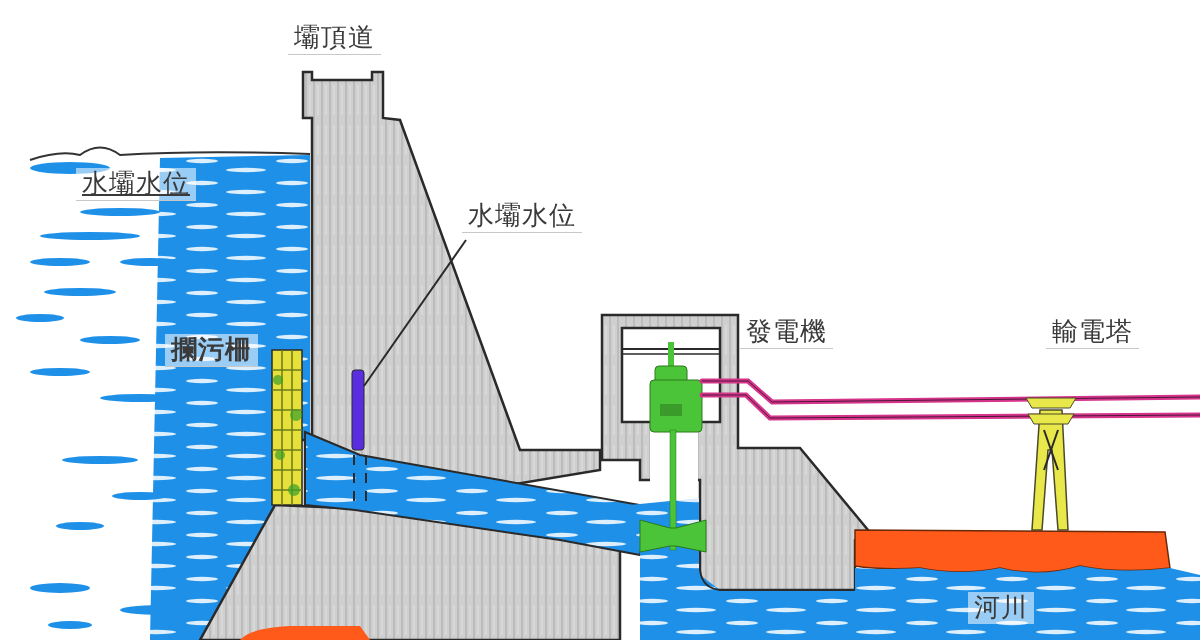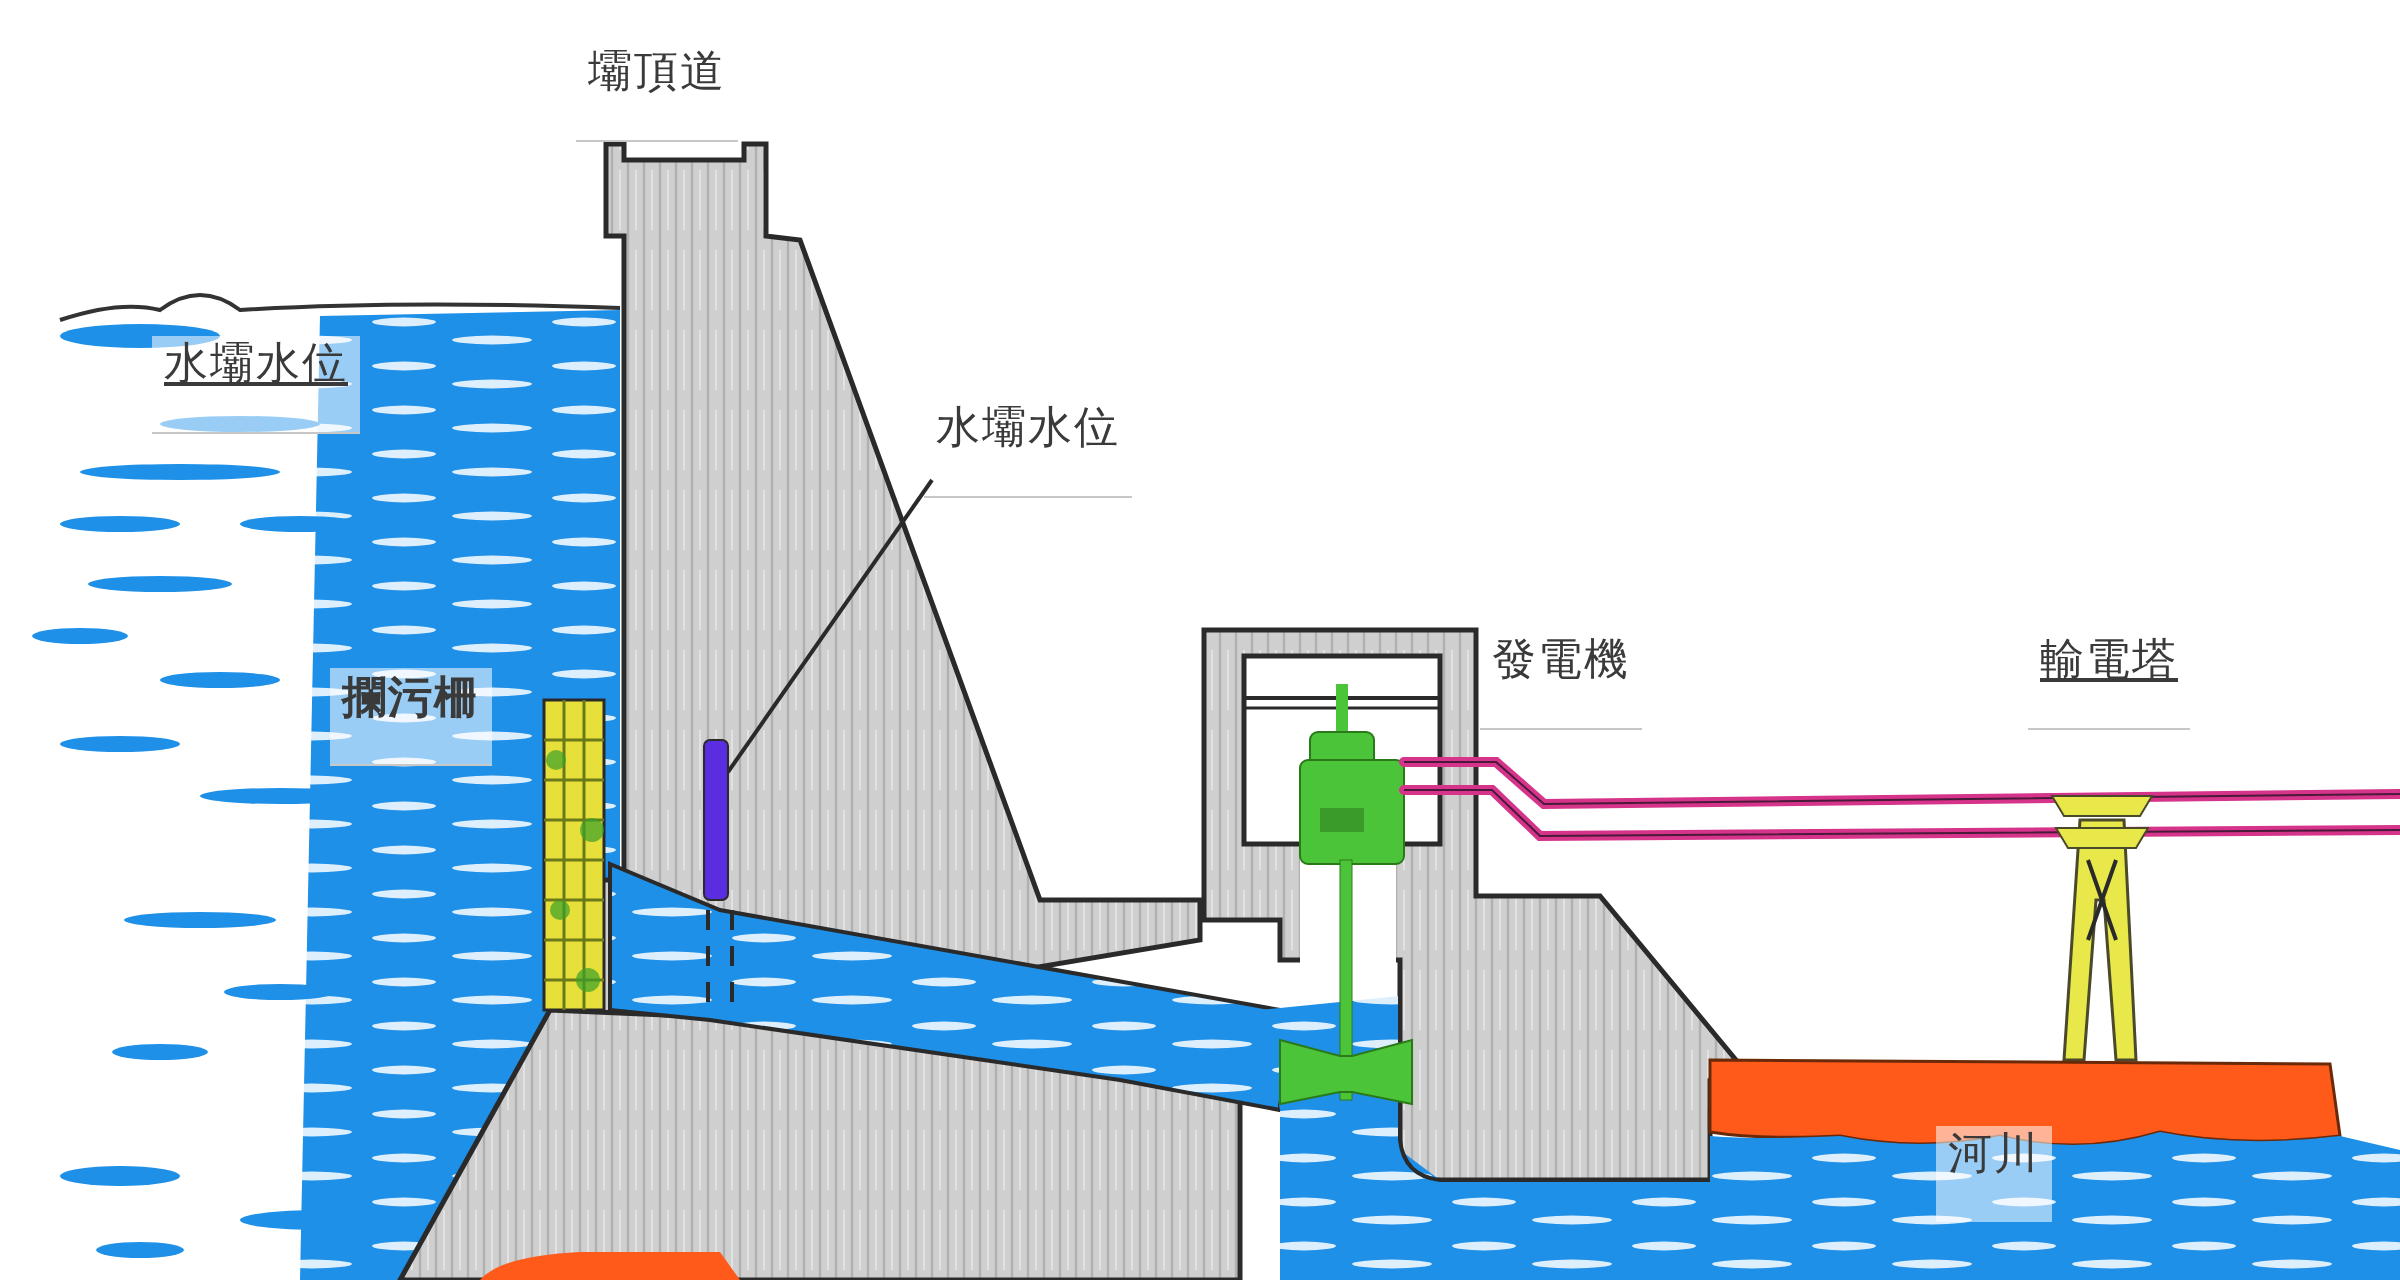--- a/index.html
+++ b/index.html
@@ -2,24 +2,24 @@
 <html><head>
 <meta charset="utf-8">
 <style>
   html, body { margin: 0; padding: 0; background: #ffffff; }
   body { width: 1200px; height: 640px; overflow: hidden; position: relative;
          font-family: "DejaVu Sans", sans-serif; }
   #diagram { position: absolute; left: 0; top: 0; width: 1200px; height: 640px; }
   .label {
     position: absolute;
     font-family: "DejaVu Serif", serif;
-    font-size: 22px;
+    font-size: 26px;
     color: #3a3a3a;
     letter-spacing: 1px;
-    padding: 2px 6px 20px 6px;
+    padding: 2px 6px 4px 6px;
     border-bottom: 1px solid #c8c8c8;
     white-space: nowrap;
     line-height: 26px;
     text-align: right;
   }
   .label.on-water { background: rgba(255,255,255,0.55); }
 </style>
 </head>
 <body>
 
@@ -142,14 +142,14 @@
   <g>
     <path d="M855,568 Q880,570 920,568 Q960,576 1000,568 Q1040,578 1080,566 Q1120,574 1170,568 L1200,575 L1200,640 L855,640 Z" fill="url(#waterTex)"></path>
   </g>
 </svg>
 
 <div class="label" style="left:288px; top:22px;">壩頂道</div>
 <div class="label on-water" style="left:76px; top:168px;text-decoration:underline;">水壩水位</div>
 <div class="label" style="left:462px; top:200px;">水壩水位</div>
 <div class="label on-water" style="left:165px; top:334px;font-weight:bold;">攔污柵</div>
 <div class="label" style="left:740px; top:316px;">發電機</div>
-<div class="label" style="left:1014px; top:316px;text-decoration:underline;">輸電塔</div>
-<div class="label on-water" style="left:968px; top:563px; border-bottom:none;">河川</div>
+<div class="label" style="left:1046px; top:316px;">輸電塔</div>
+<div class="label on-water" style="left:968px; top:592px; border-bottom:none;">河川</div>
 
 </body></html>

